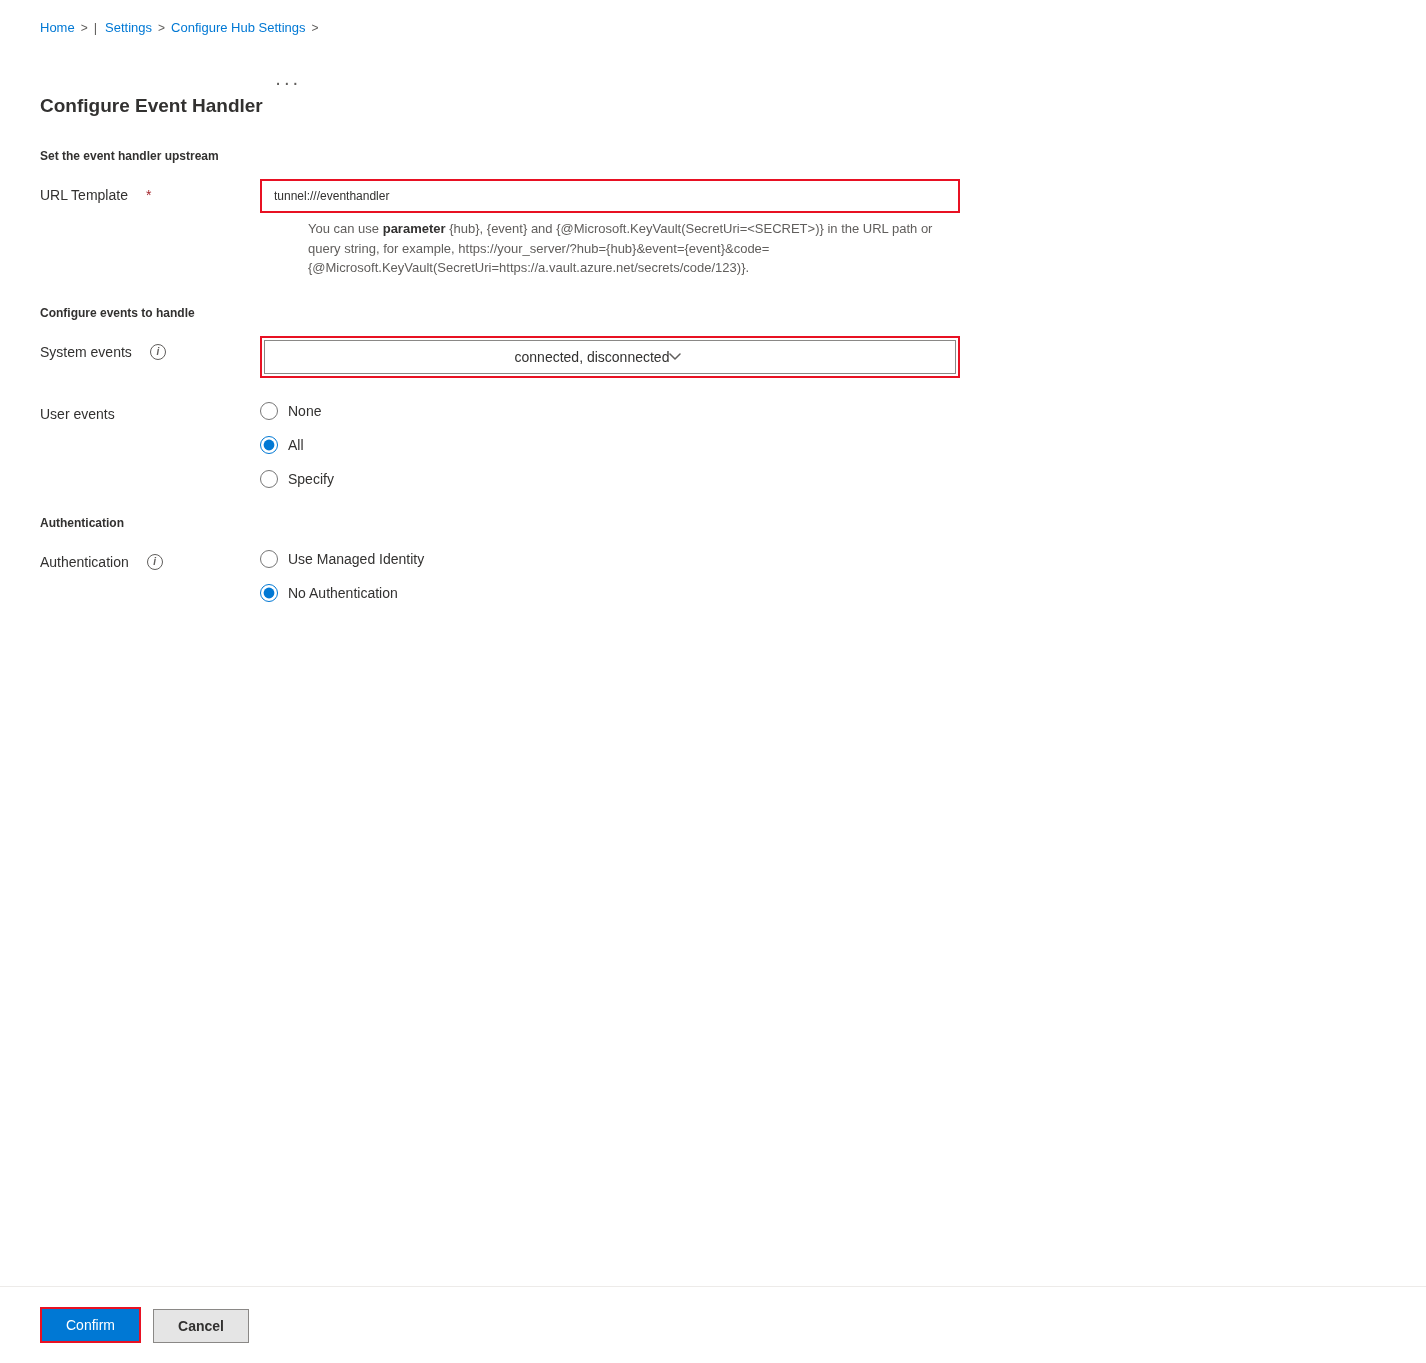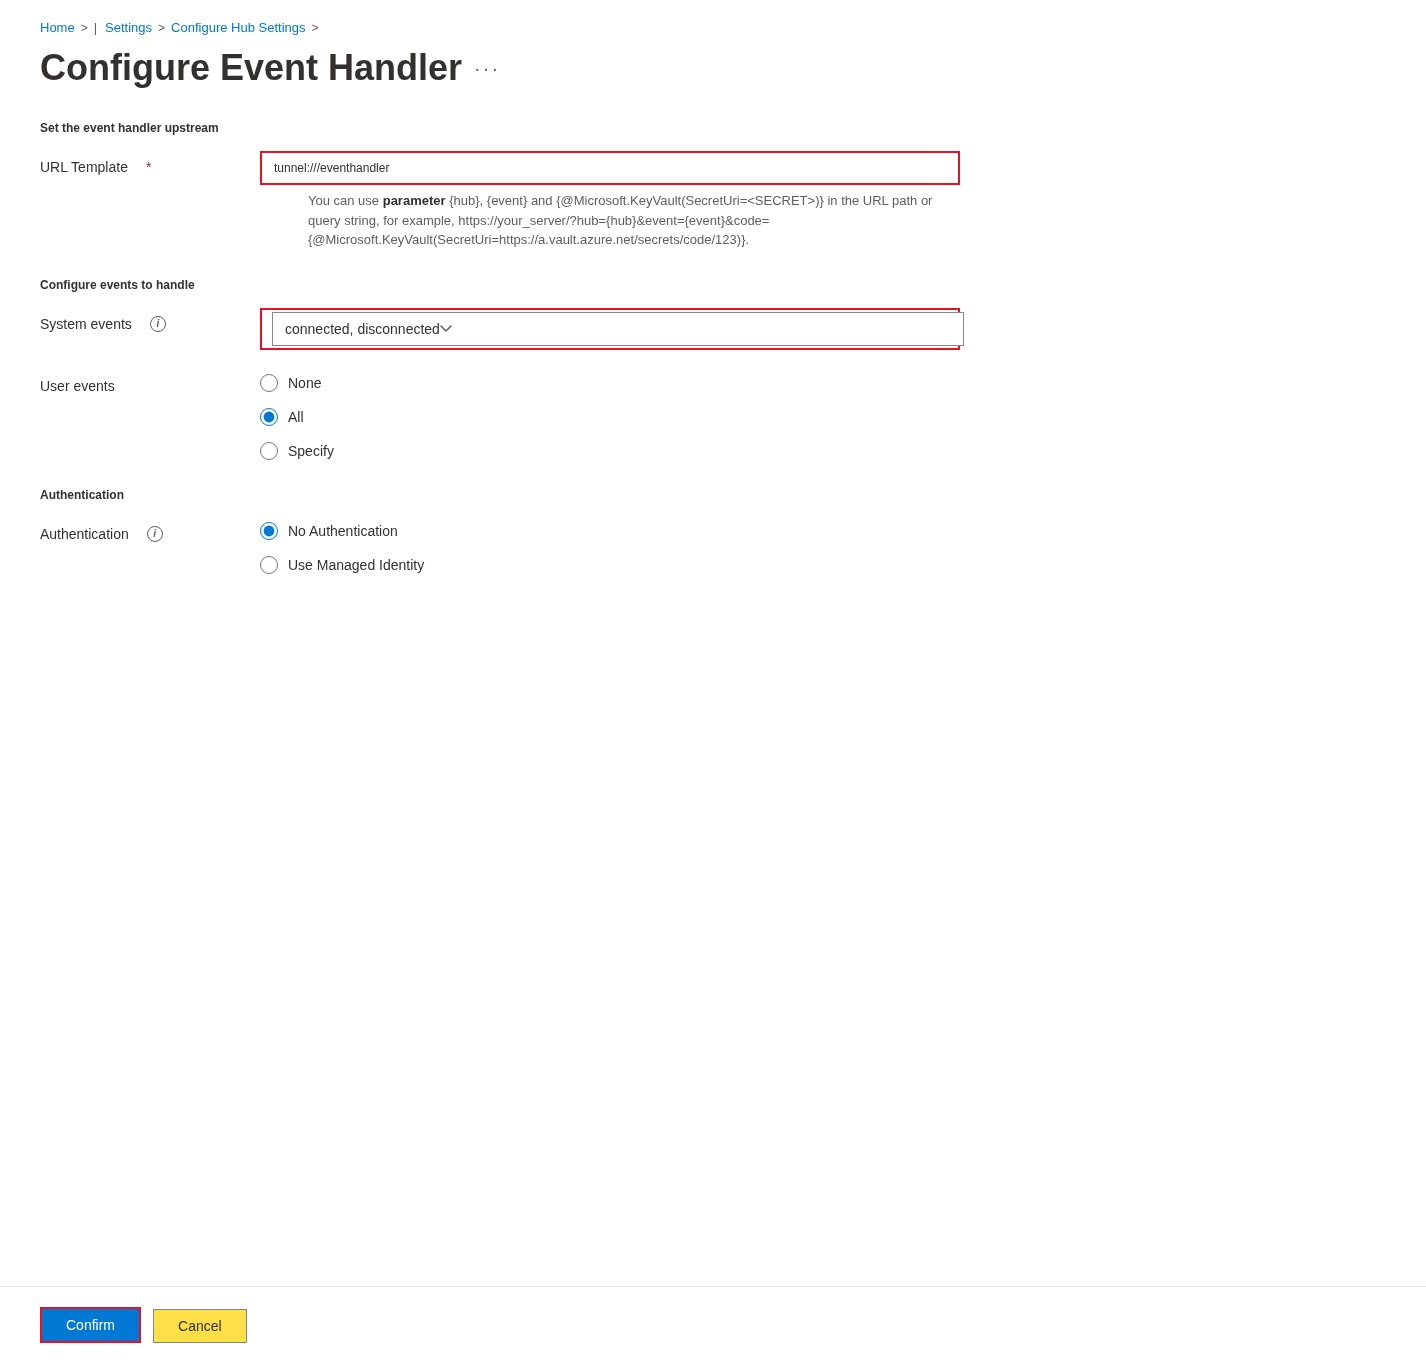--- a/index.html
+++ b/index.html
@@ -56,23 +56,24 @@
 
     
     .page-title-row {
       display: flex;
       align-items: center;
       gap: 12px;
       margin-bottom: 32px;
     }
 
     .page-title {
-      font-size: 36px;
+      font-size: 19px;
       font-weight: 600;
       color: #323130;
+      margin-top: 48px;
     }
 
     .title-ellipsis {
       font-size: 20px;
       color: #605e5c;
       cursor: pointer;
       letter-spacing: 2px;
     }
 
     
@@ -167,22 +168,21 @@
       width: 100%;
       padding: 8px 36px 8px 12px;
       font-size: 14px;
       border: 1px solid #8a8886;
       background: #ffffff;
       color: #323130;
       cursor: pointer;
       position: relative;
       display: flex;
       align-items: center;
-      justify-content: flex-start;
-      margin-left: 8px;
+      justify-content: center;
     }
 
     
     .info-icon {
       display: inline-flex;
       align-items: center;
       justify-content: center;
       width: 16px;
       height: 16px;
       border-radius: 50%;
@@ -237,26 +237,26 @@
       color: #ffffff;
       border: 2px solid #e81123;
       padding: 8px 24px;
       font-size: 14px;
       font-weight: 500;
       cursor: pointer;
       min-width: 100px;
     }
 
     .btn-cancel {
-      background: #fde047;
+      background: #e5e5e5;
       color: #323130;
       border: 1px solid #8a8886;
       padding: 8px 24px;
       font-size: 14px;
-      font-weight: 400;
+      font-weight: 700;
       cursor: pointer;
       min-width: 80px;
     }
 
     .no-border-input {
       border: none;
       outline: none;
       width: 100%;
       font-size: 12px;
       color: #323130;
@@ -354,26 +354,26 @@
       <h2 class="section-title">Authentication</h2>
 
       <div class="form-row">
         <div class="form-label">
           <span>Authentication</span>
           <span class="info-icon">i</span>
         </div>
         <div class="form-control-area">
           <div class="radio-group">
             <label class="radio-item">
+              <input type="radio" class="radio-input" name="authentication" value="managed_identity" style="">
+              <span class="radio-label">Use Managed Identity</span>
+            </label>
+            <label class="radio-item">
               <input type="radio" class="radio-input" name="authentication" value="no_auth" checked="" style="">
               <span class="radio-label">No Authentication</span>
-            </label>
-            <label class="radio-item">
-              <input type="radio" class="radio-input" name="authentication" value="managed_identity" style="">
-              <span class="radio-label">Use Managed Identity</span>
             </label>
           </div>
         </div>
       </div>
     </div>
 
   </div>
 
   <div class="footer">
     <button class="btn-confirm">Confirm</button>

